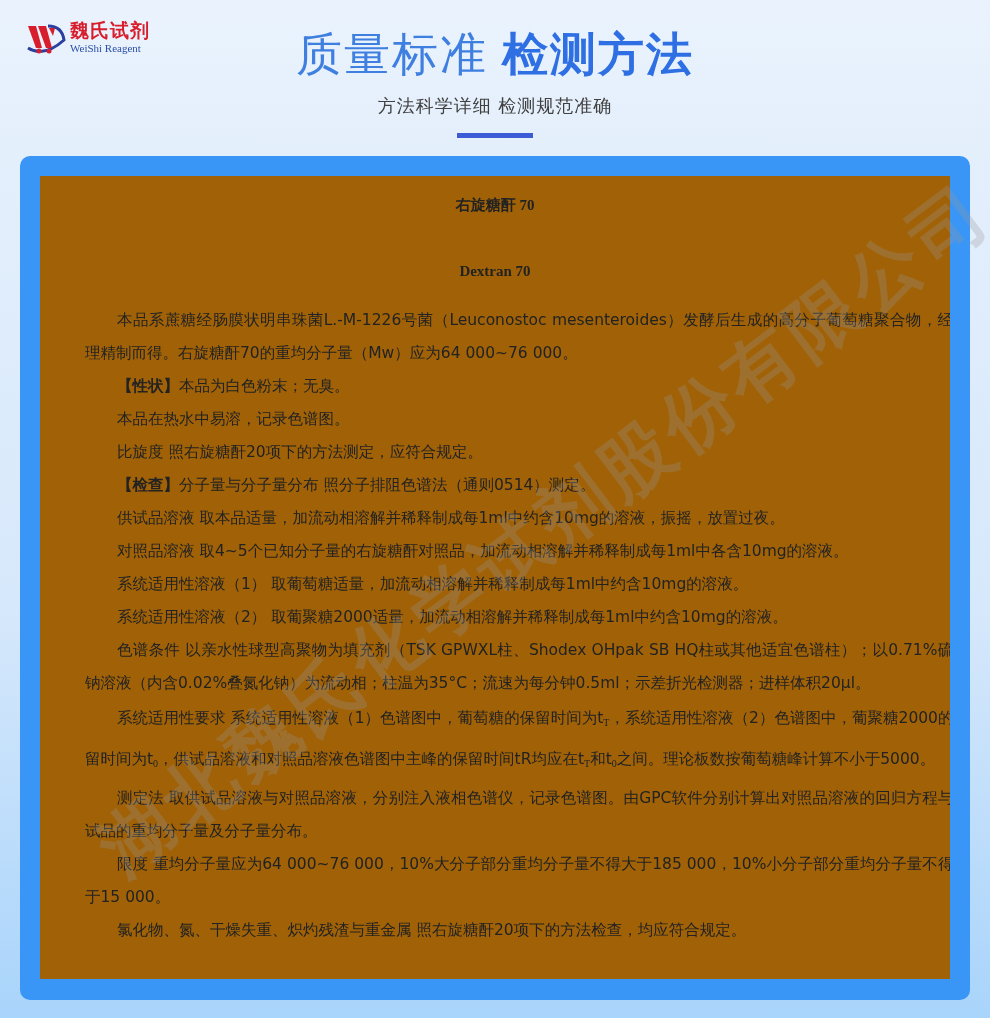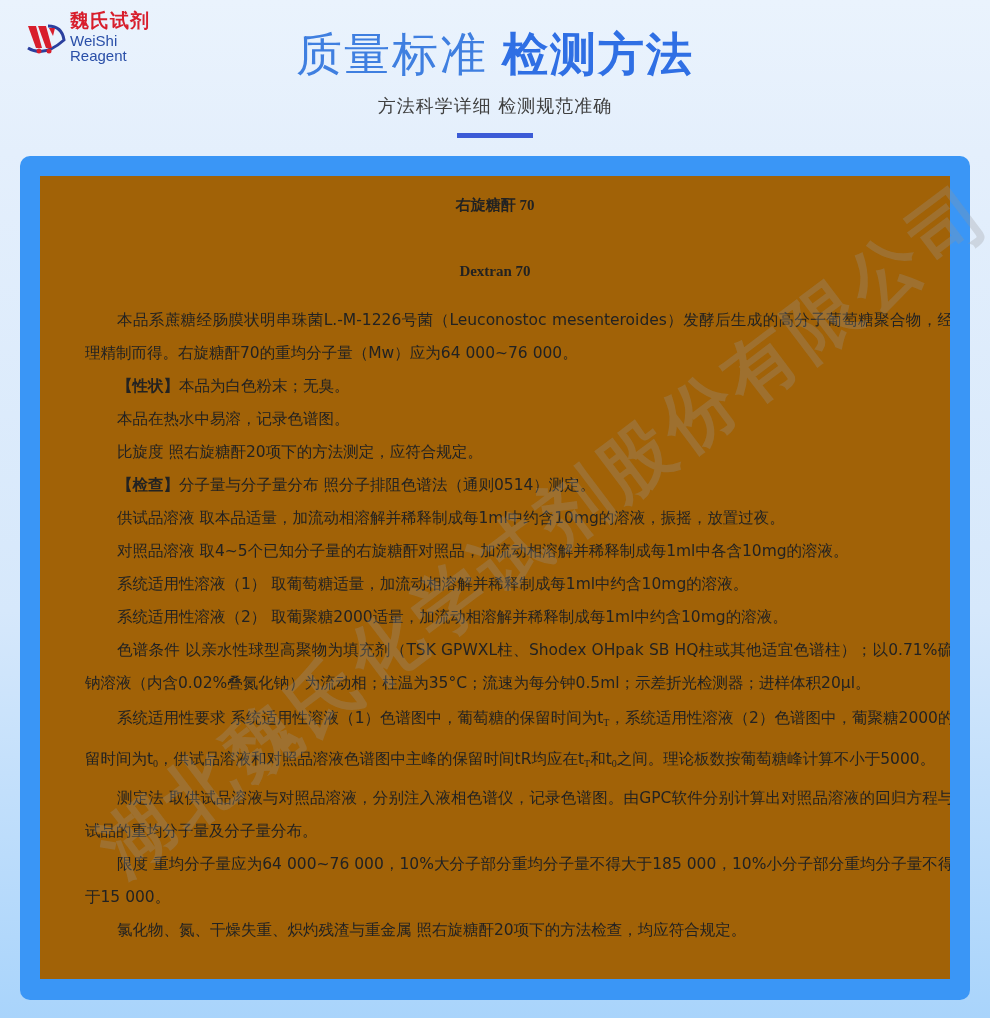--- a/index.html
+++ b/index.html
@@ -13,22 +13,22 @@
     position: absolute; left: 22px; top: 18px; width: 140px; height: 38px;
     display: flex; align-items: center;
   }
   .logo-mark { width: 46px; height: 38px; position: relative; }
   .logo-text { margin-left: 2px; line-height: 1; }
   .logo-cn {
     font-family: "DejaVu Sans", sans-serif; font-weight: bold;
     color: #d81e2c; font-size: 19px; letter-spacing: 1px;
   }
   .logo-en {
-    font-family: Liberation Sans, sans-serif;
-    color: #2a4fa8; font-size: 15px; margin-top: 3px;
+    font-family: Liberation Serif, serif;
+    color: #2a4fa8; font-size: 11px; margin-top: 3px;
   }
   .hero-title {
     position: absolute; left: 0; width: 990px; top: 26px; text-align: center;
     font-family: Liberation Serif, serif; font-size: 46px; line-height: 58px;
     letter-spacing: 2px;
   }
   .hero-title .light { color: #3f7fe0; font-weight: normal; }
   .hero-title .bold { color: #2f6fe4; font-weight: bold; margin-left: 14px; }
   .hero-sub {
     position: absolute; left: 0; width: 990px; top: 94px; text-align: center;

